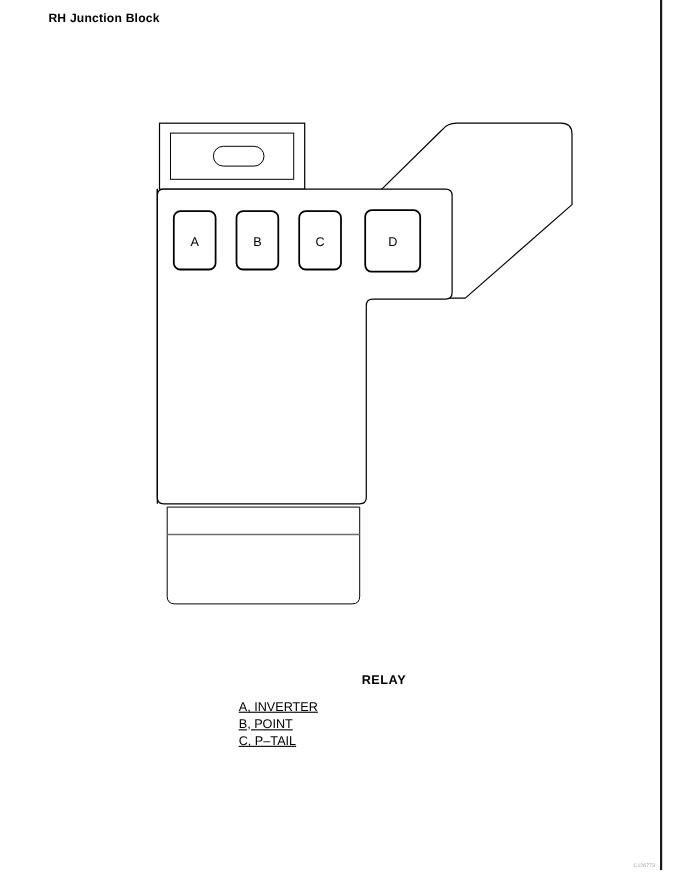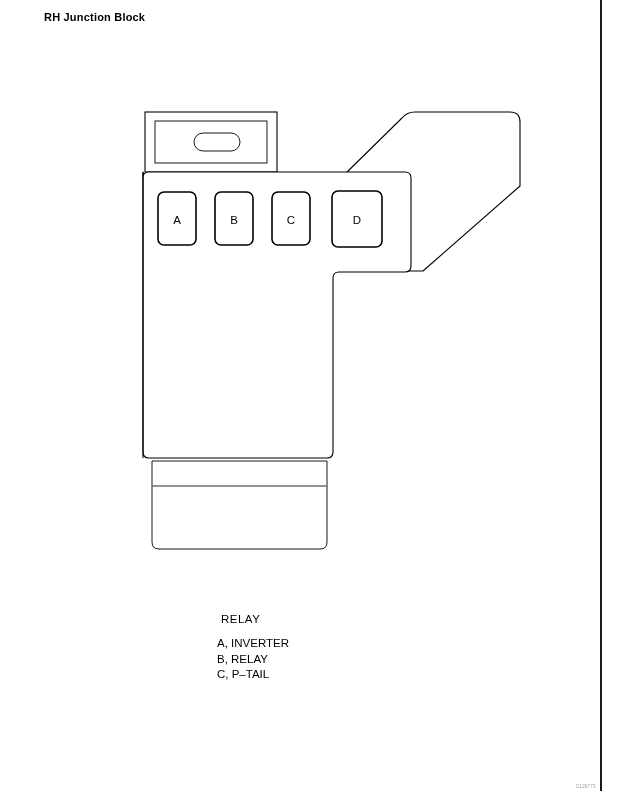--- a/index.html
+++ b/index.html
@@ -60,29 +60,31 @@
 
   
   #legend {
     position: absolute;
     left: 217px;
     top: 613px;
     width: 260px;
   }
   #legend-title {
     font-size: 11.5px;
-    font-weight: normal;
+    font-weight: bold;
     letter-spacing: 0.5px;
     margin-left: 4px;
     margin-bottom: 11px;
+    text-align: center;
   }
   .legend-row {
     font-size: 11.5px;
     line-height: 15.5px;
     white-space: nowrap;
+    text-decoration: underline;
   }
 
   
   #corner-code {
     position: absolute;
     left: 576px;
     top: 784px;
     font-size: 4.5px;
     color: #9a9a9a;
     letter-spacing: 0.2px;
@@ -155,19 +157,19 @@
                Z" fill="#ffffff" stroke="#000000" stroke-width="0.9" stroke-linejoin="round"></path>
 
       <line x1="152" y1="486" x2="327" y2="486" stroke="#6e6e6e" stroke-width="1.4"></line>
 
     </svg>
   </div>
 
   <div id="legend">
     <div id="legend-title">RELAY</div>
     <div class="legend-row">A, INVERTER</div>
-    <div class="legend-row">B, RELAY</div>
+    <div class="legend-row">B, POINT</div>
     <div class="legend-row">C, P–TAIL</div>
   </div>
 
   <div id="corner-code">C126773</div>
 
 </div>
 
 </body></html>

